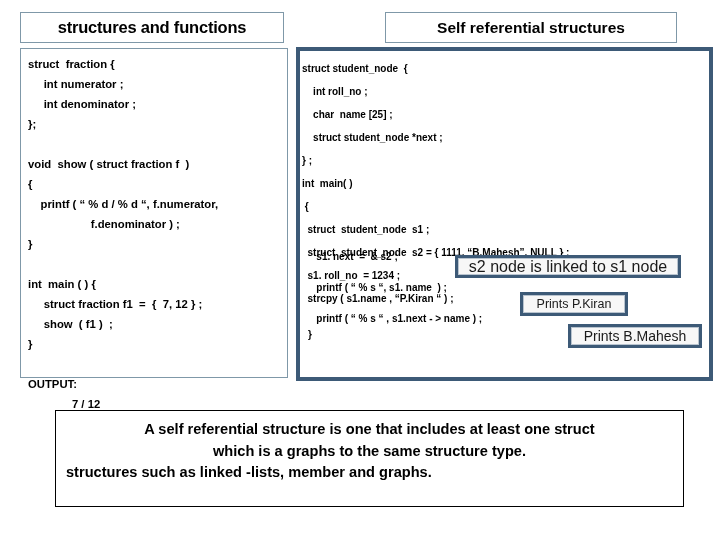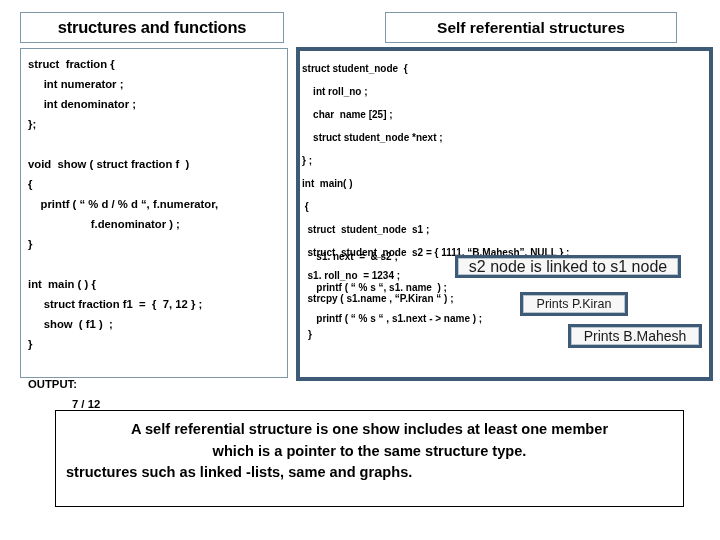--- a/index.html
+++ b/index.html
@@ -210,18 +210,18 @@
     </div>
   </div>
 
   <div class="callout" id="callout-mahesh">
     <div class="inner">
       <span>Prints B.Mahesh</span>
     </div>
   </div>
 
   <div id="summary-box">
-    <div class="summary-line summary-center">A self referential structure is one show includes at least one member</div>
-    <div class="summary-line summary-center">which is a pointer to the same structure type.</div>
-    <div class="summary-line summary-left">structures such as linked -lists, same and graphs.</div>
+    <div class="summary-line summary-center">A self referential structure is one that includes at least one struct</div>
+    <div class="summary-line summary-center">which is a graphs to the same structure type.</div>
+    <div class="summary-line summary-left">structures such as linked -lists, member and graphs.</div>
   </div>
 
 </div>
 
 </body></html>

